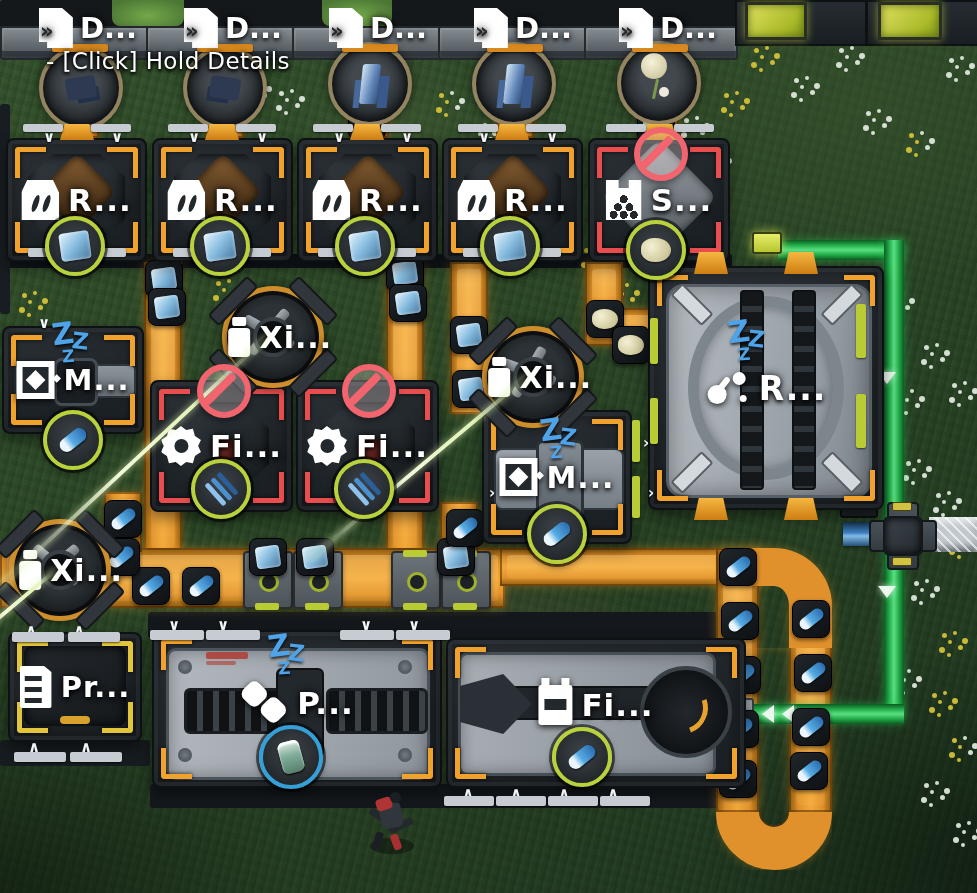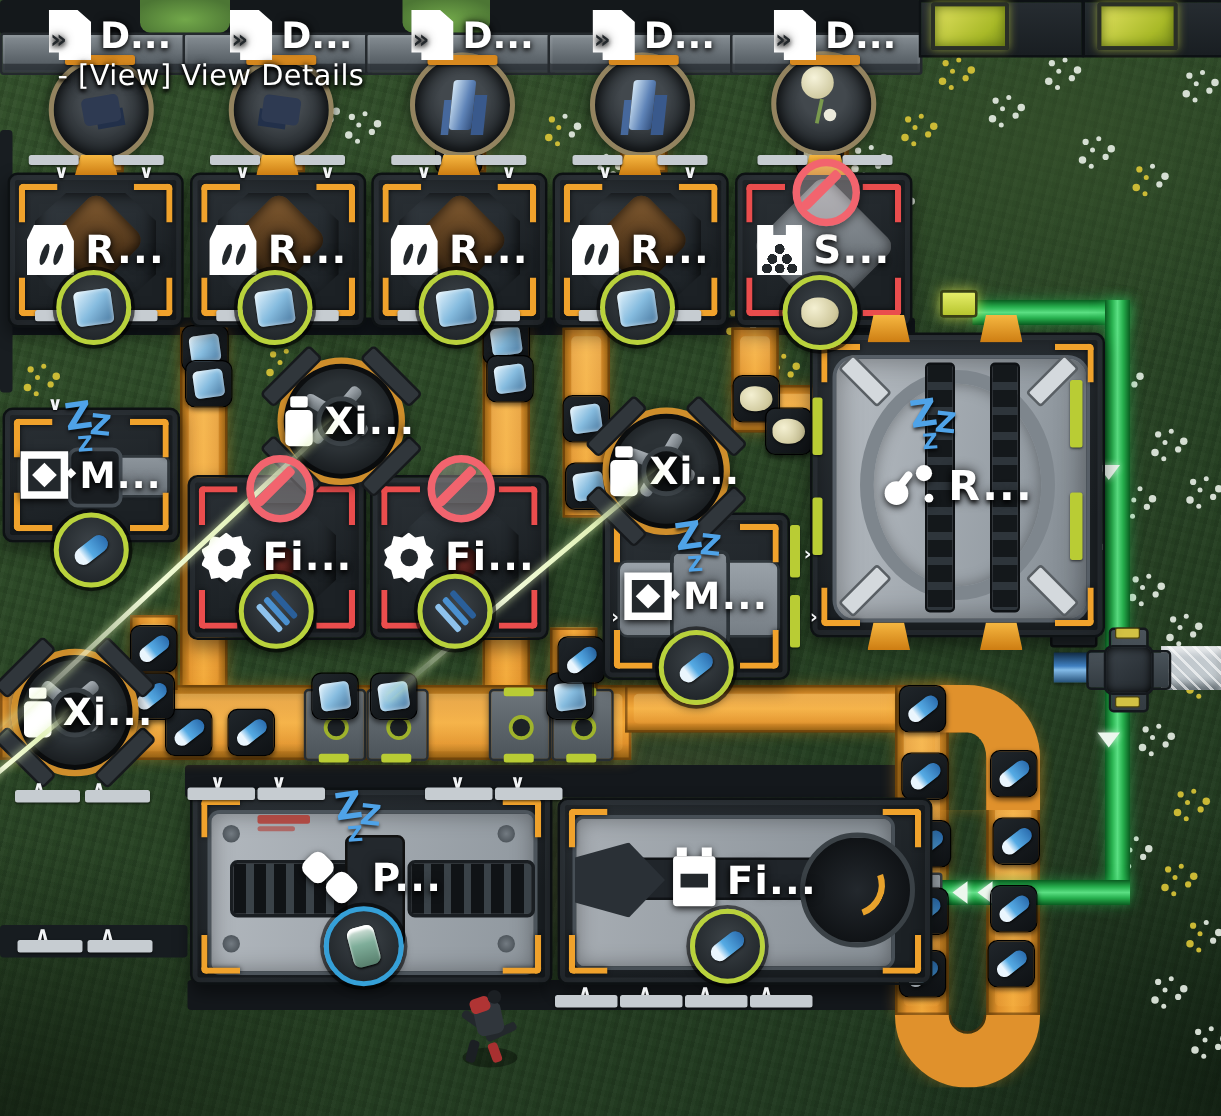--- a/index.html
+++ b/index.html
@@ -392,20 +392,33 @@
     <div class="abs" style="left:22px;top:30px;width:40px;height:13px;background:#d4d9dd;border:2px solid #595f64;border-radius:3px;transform:rotate(45deg)"></div>
     <div class="abs" style="left:172px;top:30px;width:40px;height:13px;background:#d4d9dd;border:2px solid #595f64;border-radius:3px;transform:rotate(-45deg)"></div>
     <div class="abs" style="left:22px;top:198px;width:40px;height:13px;background:#d4d9dd;border:2px solid #595f64;border-radius:3px;transform:rotate(-45deg)"></div>
     <div class="abs" style="left:172px;top:198px;width:40px;height:13px;background:#d4d9dd;border:2px solid #595f64;border-radius:3px;transform:rotate(45deg)"></div>
     <div class="mlabel" style="font-size:33px">
         <span class="icon ic-mole"></span>
         <span>R...</span>
       </div>
   </div>
 
+  <div class="mach yel" style="left:8px;top:632px;width:134px;height:110px">
+    <div class="mbody"></div>
+      <i class="bk tl"></i>
+      <i class="bk tr"></i>
+      <i class="bk bl"></i>
+      <i class="bk br"></i>
+    <div class="abs" style="left:16px;top:14px;width:102px;height:80px;background:linear-gradient(150deg,#23282d,#15191c);border-radius:8px;box-shadow:inset 0 0 12px #000"></div>
+    <div class="abs" style="left:52px;top:84px;width:30px;height:8px;background:#d8a02c;border-radius:4px"></div>
+    <div class="mlabel" style="font-size:29px">
+        <span class="icon ic-printer"></span>
+        <span>Pr...</span>
+      </div>
+  </div>
 
   <div class="mach" style="left:152px;top:630px;width:290px;height:158px">
     <div class="mbody"></div>
       <i class="bk tl"></i>
       <i class="bk tr"></i>
       <i class="bk bl"></i>
       <i class="bk br"></i>
     <div class="abs" style="left:14px;top:18px;width:258px;height:126px;background:linear-gradient(100deg,#b2b8be,#8f979e);border-radius:10px;border:3px solid #4c545b;box-shadow:inset 0 0 18px rgba(0,0,0,.35)"></div>
     <div class="abs" style="left:32px;top:58px;width:96px;height:40px;background:repeating-linear-gradient(90deg,#101316 0 10px,#3a4248 10px 16px);border:3px solid #1a1e22;border-radius:6px"></div>
     <div class="abs" style="left:174px;top:58px;width:96px;height:40px;background:repeating-linear-gradient(90deg,#101316 0 10px,#3a4248 10px 16px);border:3px solid #1a1e22;border-radius:6px"></div>
@@ -540,21 +553,21 @@
     <span class="abs" style="left:2px;top:46px;width:44px;height:16px;border-radius:50%;background:rgba(0,0,0,.35)"></span>
     <span class="abs" style="left:0;top:22px;width:26px;height:7px;background:#23282c;transform:rotate(35deg);border-radius:3px"></span>
     <span class="abs" style="left:20px;top:30px;width:26px;height:7px;background:#23282c;transform:rotate(-25deg);border-radius:3px"></span>
     <span class="abs" style="left:6px;top:40px;width:8px;height:18px;background:#1b1f23;transform:rotate(15deg);border-radius:3px"></span>
     <span class="abs" style="left:24px;top:42px;width:8px;height:16px;background:#a83030;transform:rotate(-20deg);border-radius:3px"></span>
     <span class="abs" style="left:12px;top:10px;width:22px;height:26px;background:#30363c;border-radius:6px;transform:rotate(-12deg)"></span>
     <span class="abs" style="left:8px;top:6px;width:16px;height:12px;background:#b03434;border-radius:4px;transform:rotate(-18deg)"></span>
     <span class="abs" style="left:22px;top:0;width:11px;height:11px;border-radius:50%;background:#1b1f23"></span>
   </div>
 
-  <div class="tooltip" style="left:46px;top:48px">- [View] View Details</div>
+  <div class="tooltip" style="left:46px;top:48px">- [Click] Hold Details</div>
 
 <div class="bitem" style="left: 366px; top: 120px;">
       <span class="it-ice"></span>
     </div>
     <div class="bitem" style="left: 655px; top: 122px;">
       <span class="it-lump"></span>
     </div>
     <div class="bitem" style="left: 163px; top: 278px;">
       <span class="it-ice"></span>
     </div>

